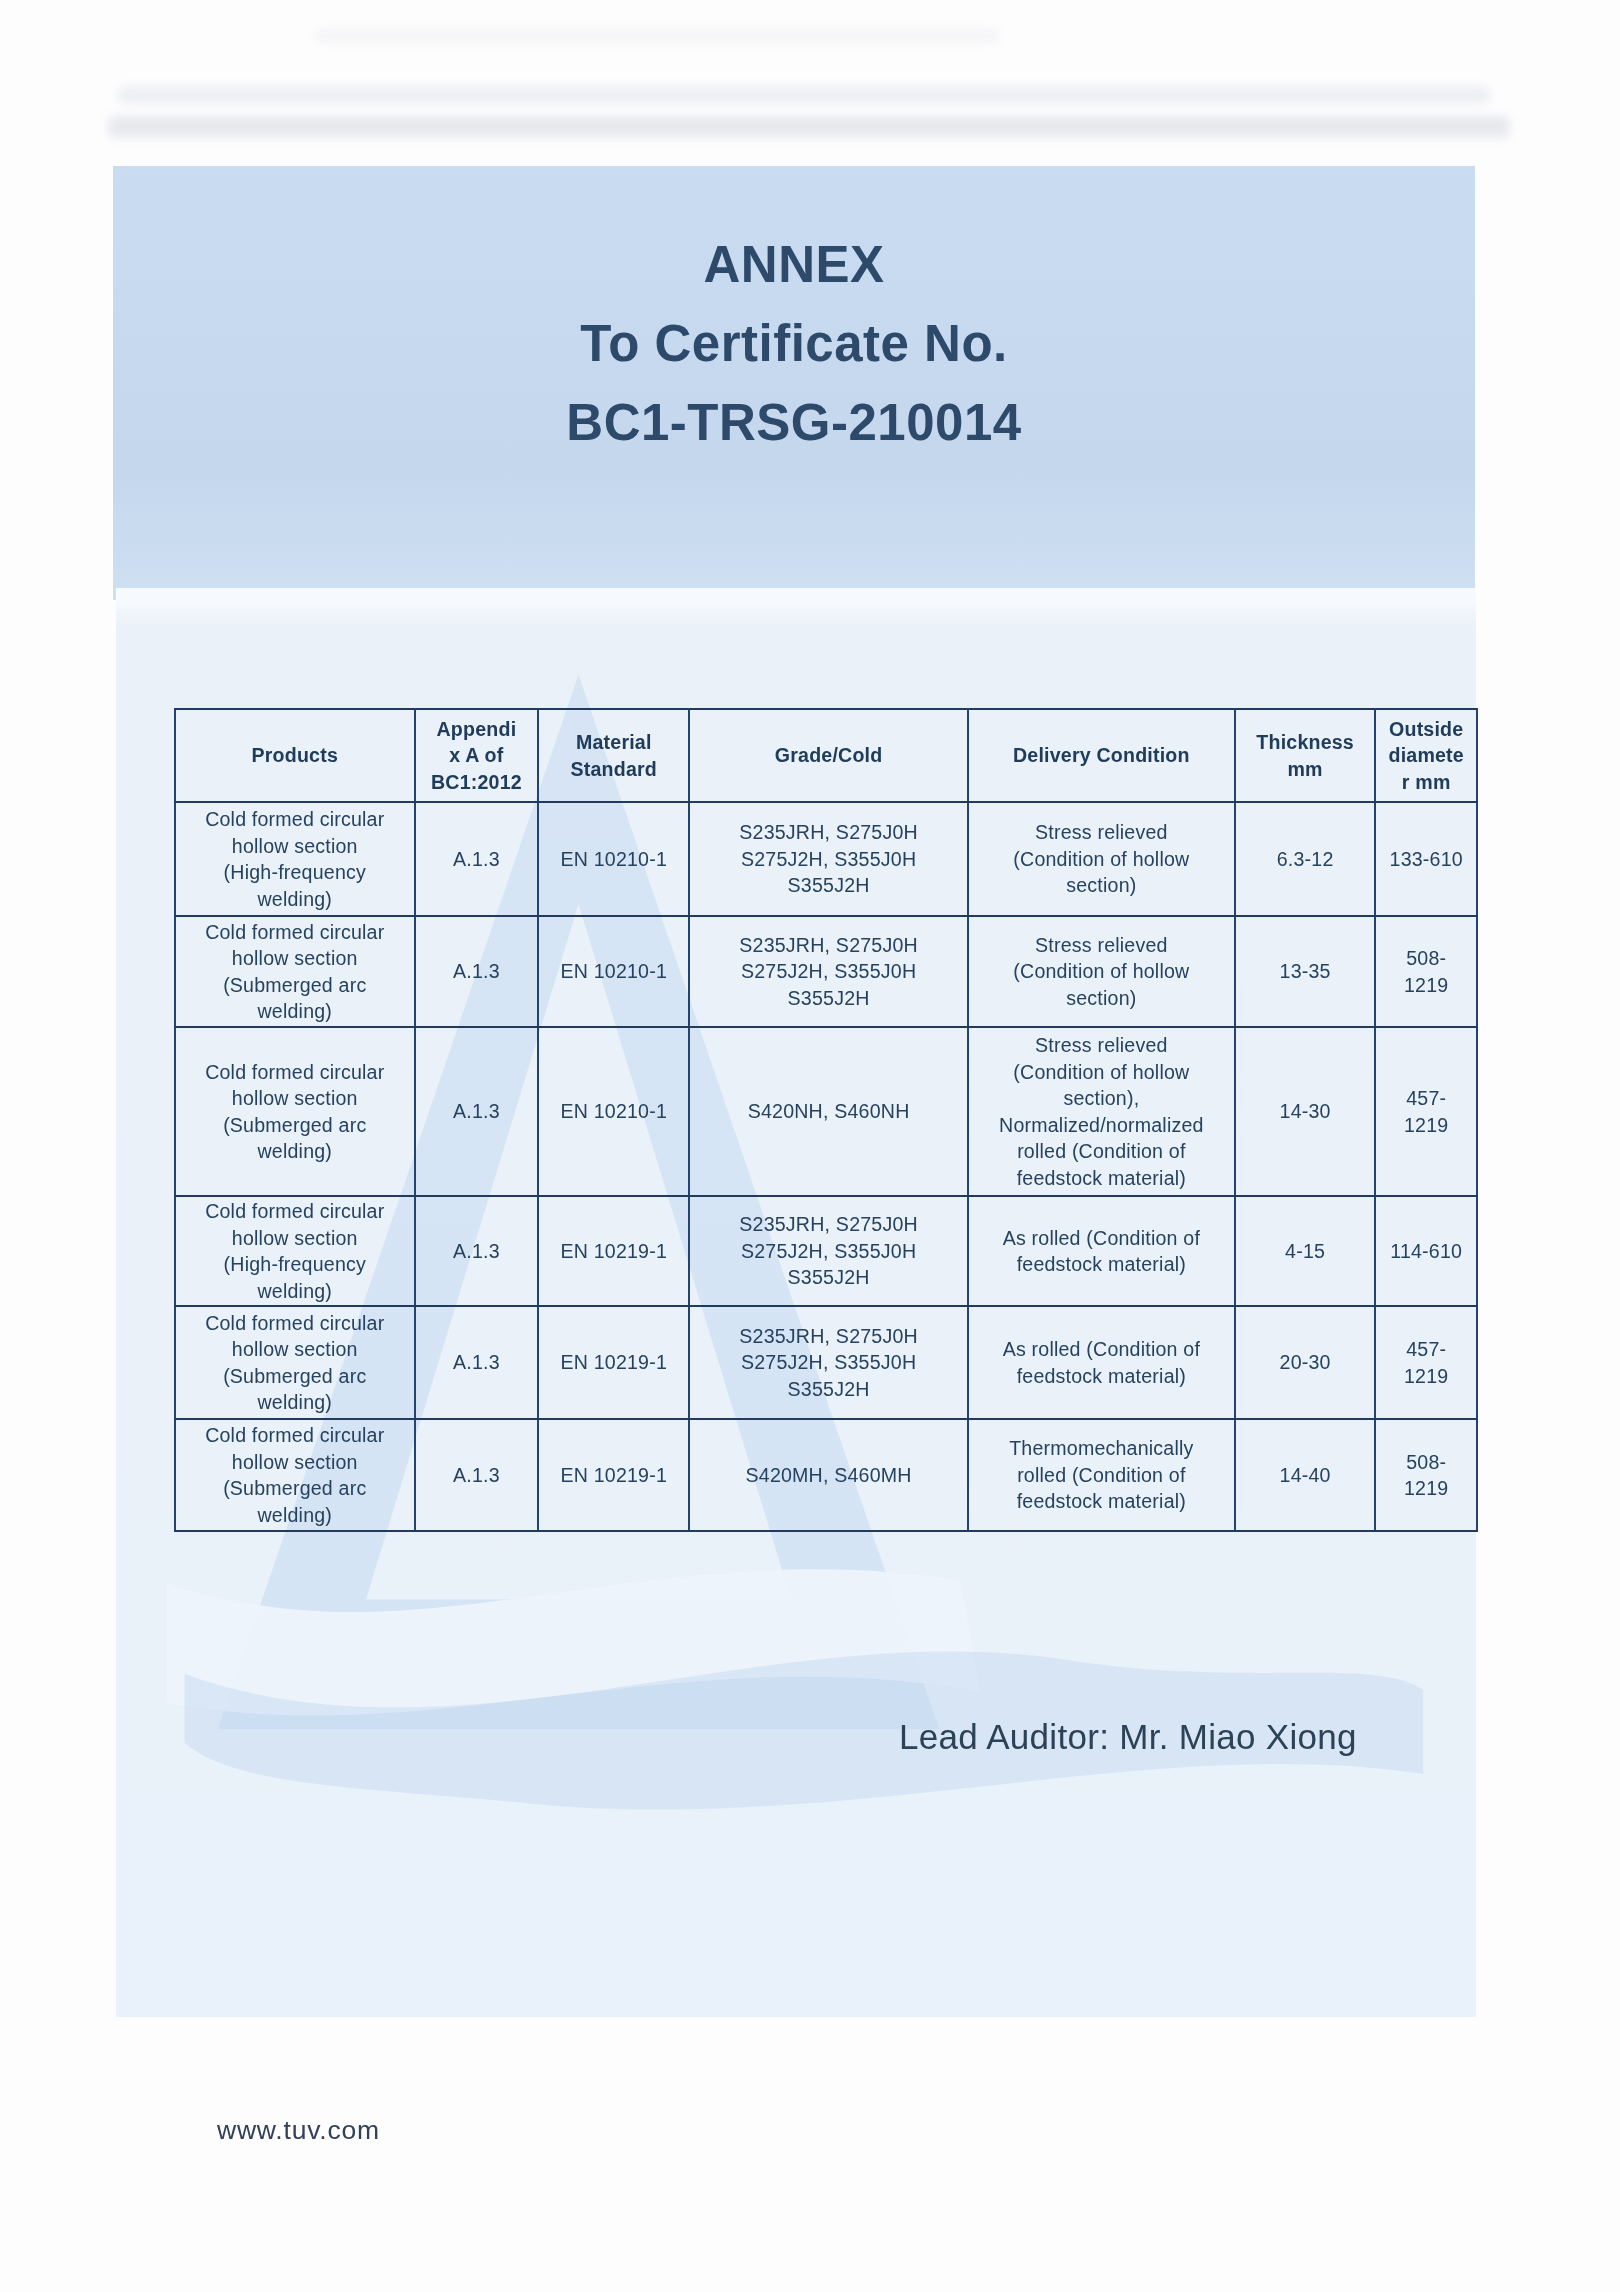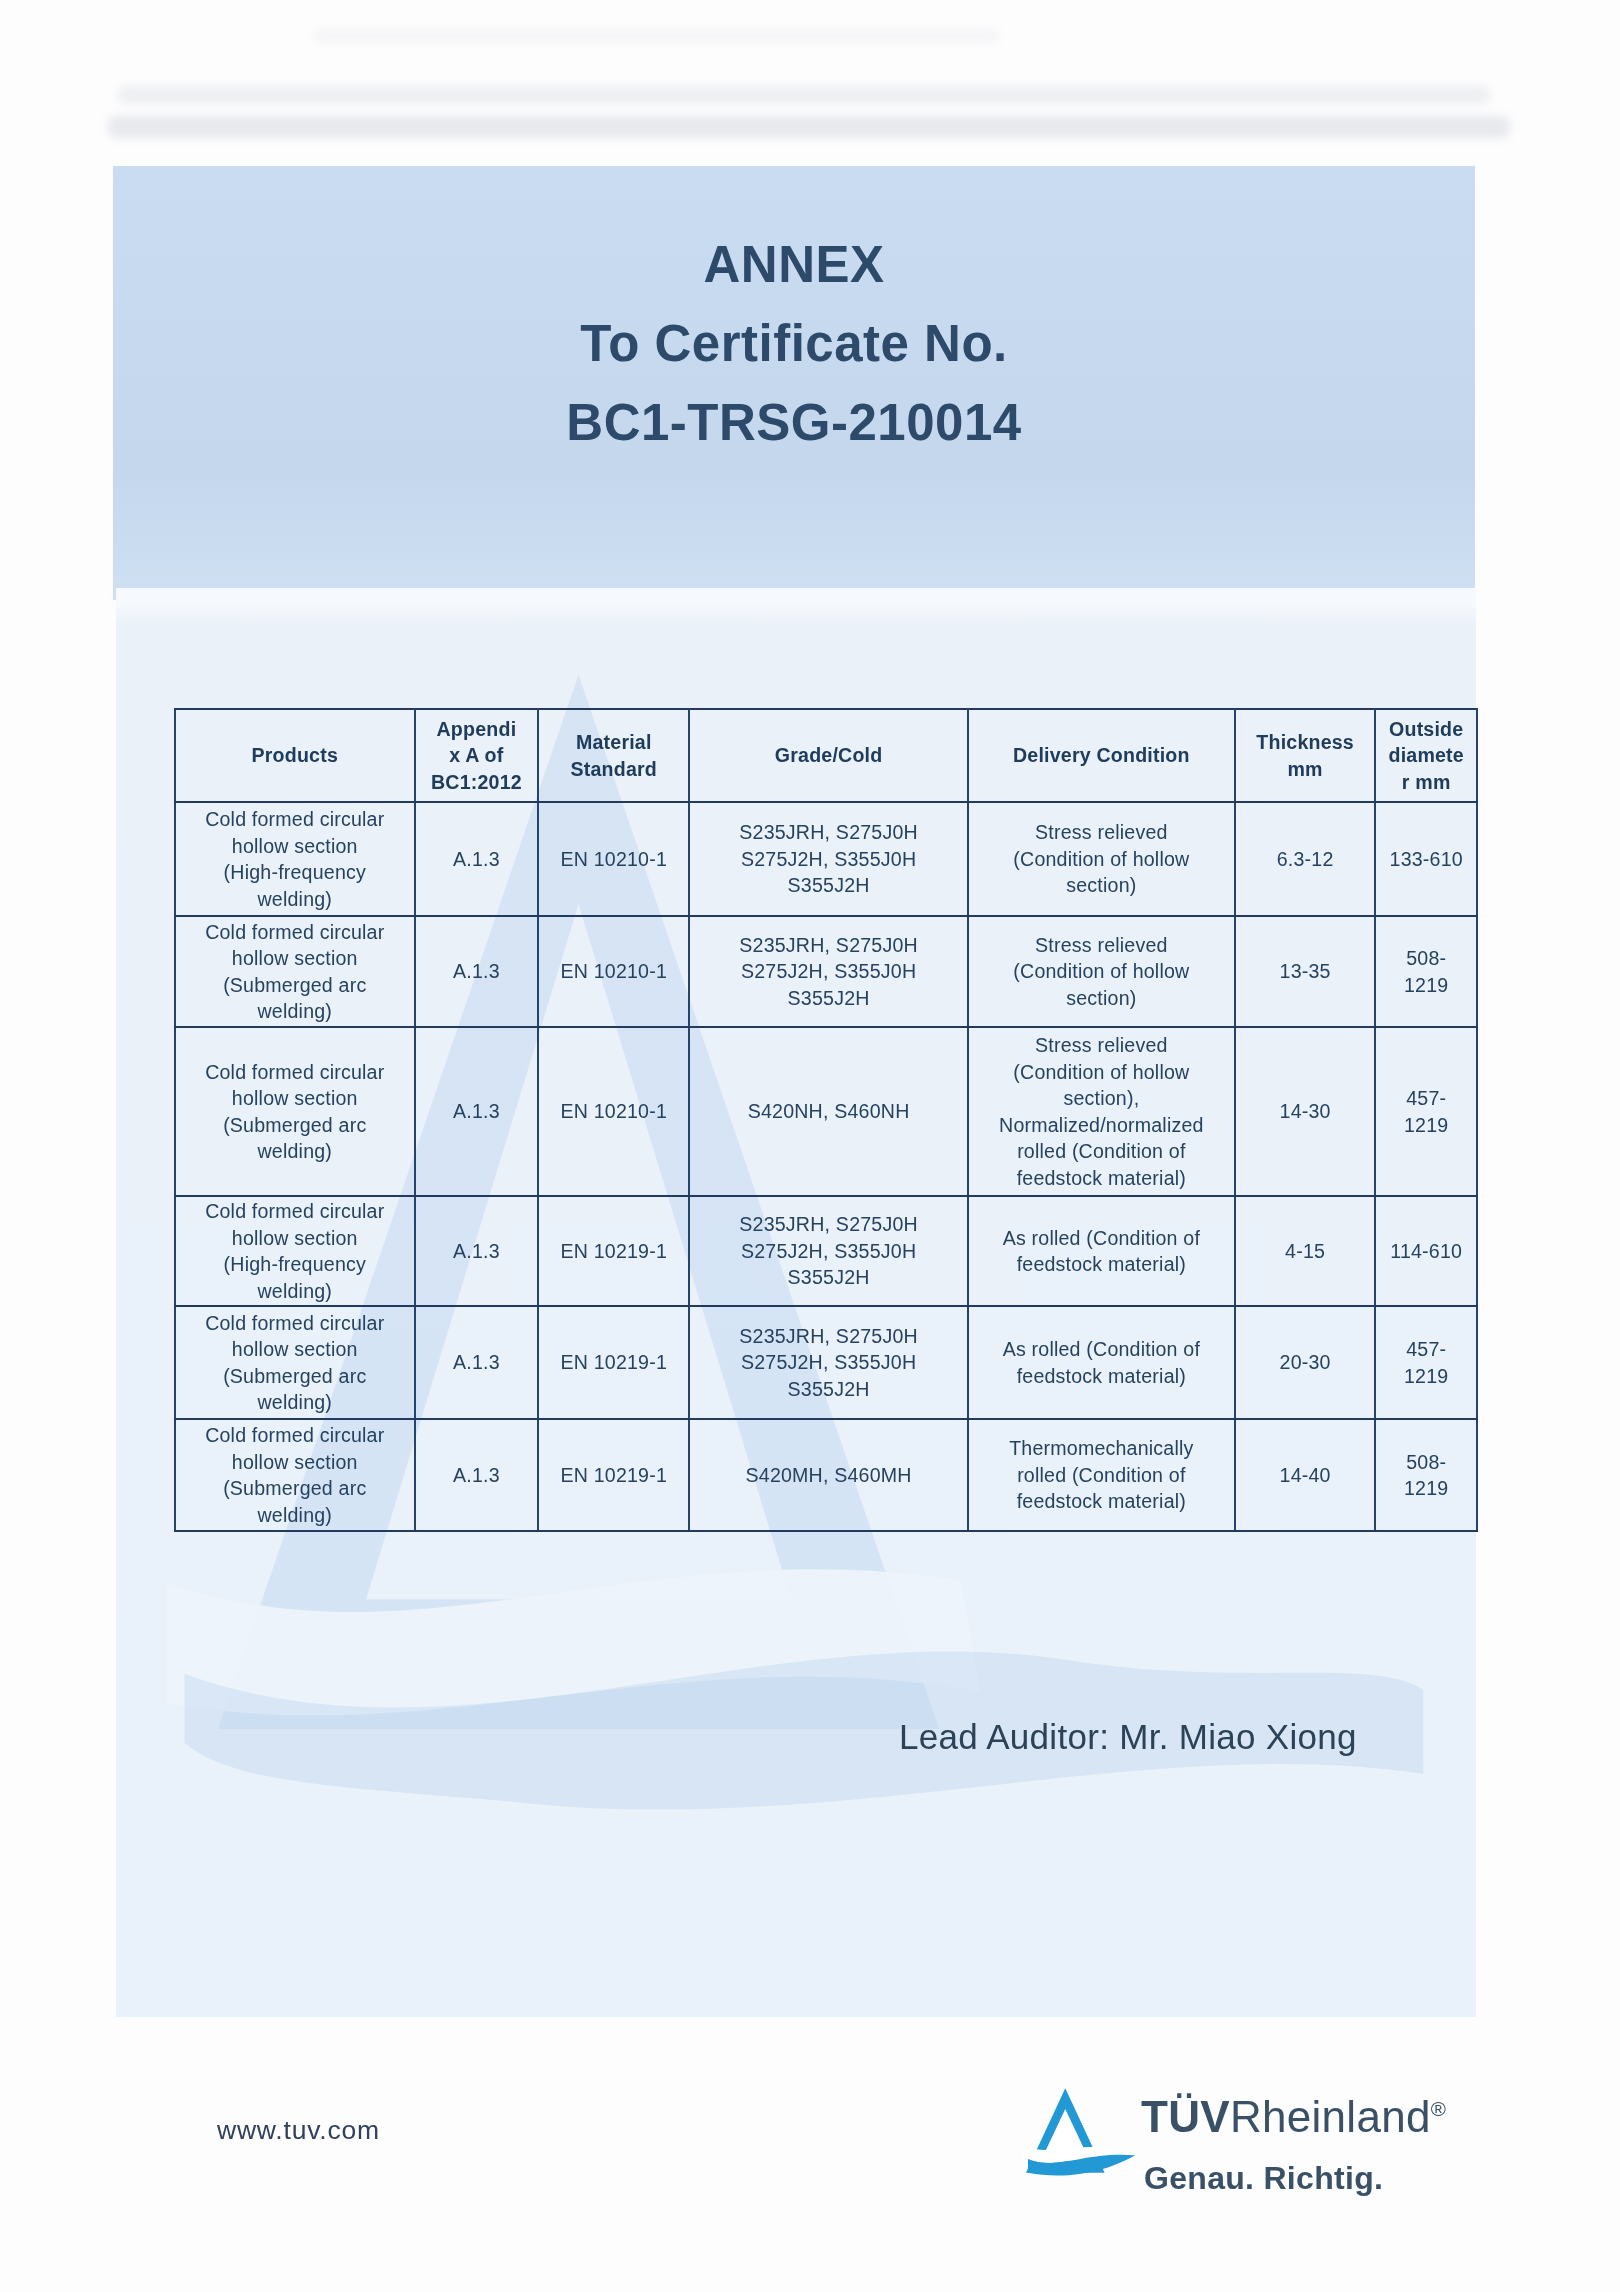--- a/index.html
+++ b/index.html
@@ -225,25 +225,15 @@
         <td>508-
 1219</td>
       </tr>
     </tbody>
   </table>
 
   <div class="lead-auditor">Lead Auditor: Mr. Miao Xiong</div>
 
   <div class="website">www.tuv.com</div>
 
-  <div class="brand">
-    <svg class="tri" viewBox="0 0 118 100" xmlns="http://www.w3.org/2000/svg" aria-hidden="true">
-      <path fill="#2298d5" d="M43 2 L83 88 L3 88 Z"></path>
-      <path fill="#ffffff" d="M43 23 L67 74 L19 74 Z"></path>
-      <path fill="#ffffff" d="M-2 60 C 28 72, 52 56, 92 64 L 92 78 C 58 68, 30 84, -2 76 Z"></path>
-      <path fill="#2298d5" d="M5 74 C 35 86, 62 66, 114 70 C 94 82, 52 97, 5 88 Z"></path>
-    </svg>
-    <div class="name"><span class="b">TÜV</span><span>Rheinland</span><span class="reg">®</span></div>
-    <div class="tagline">Genau. Richtig.</div>
-  </div>
 
 </div>
 
 
 </body></html>

